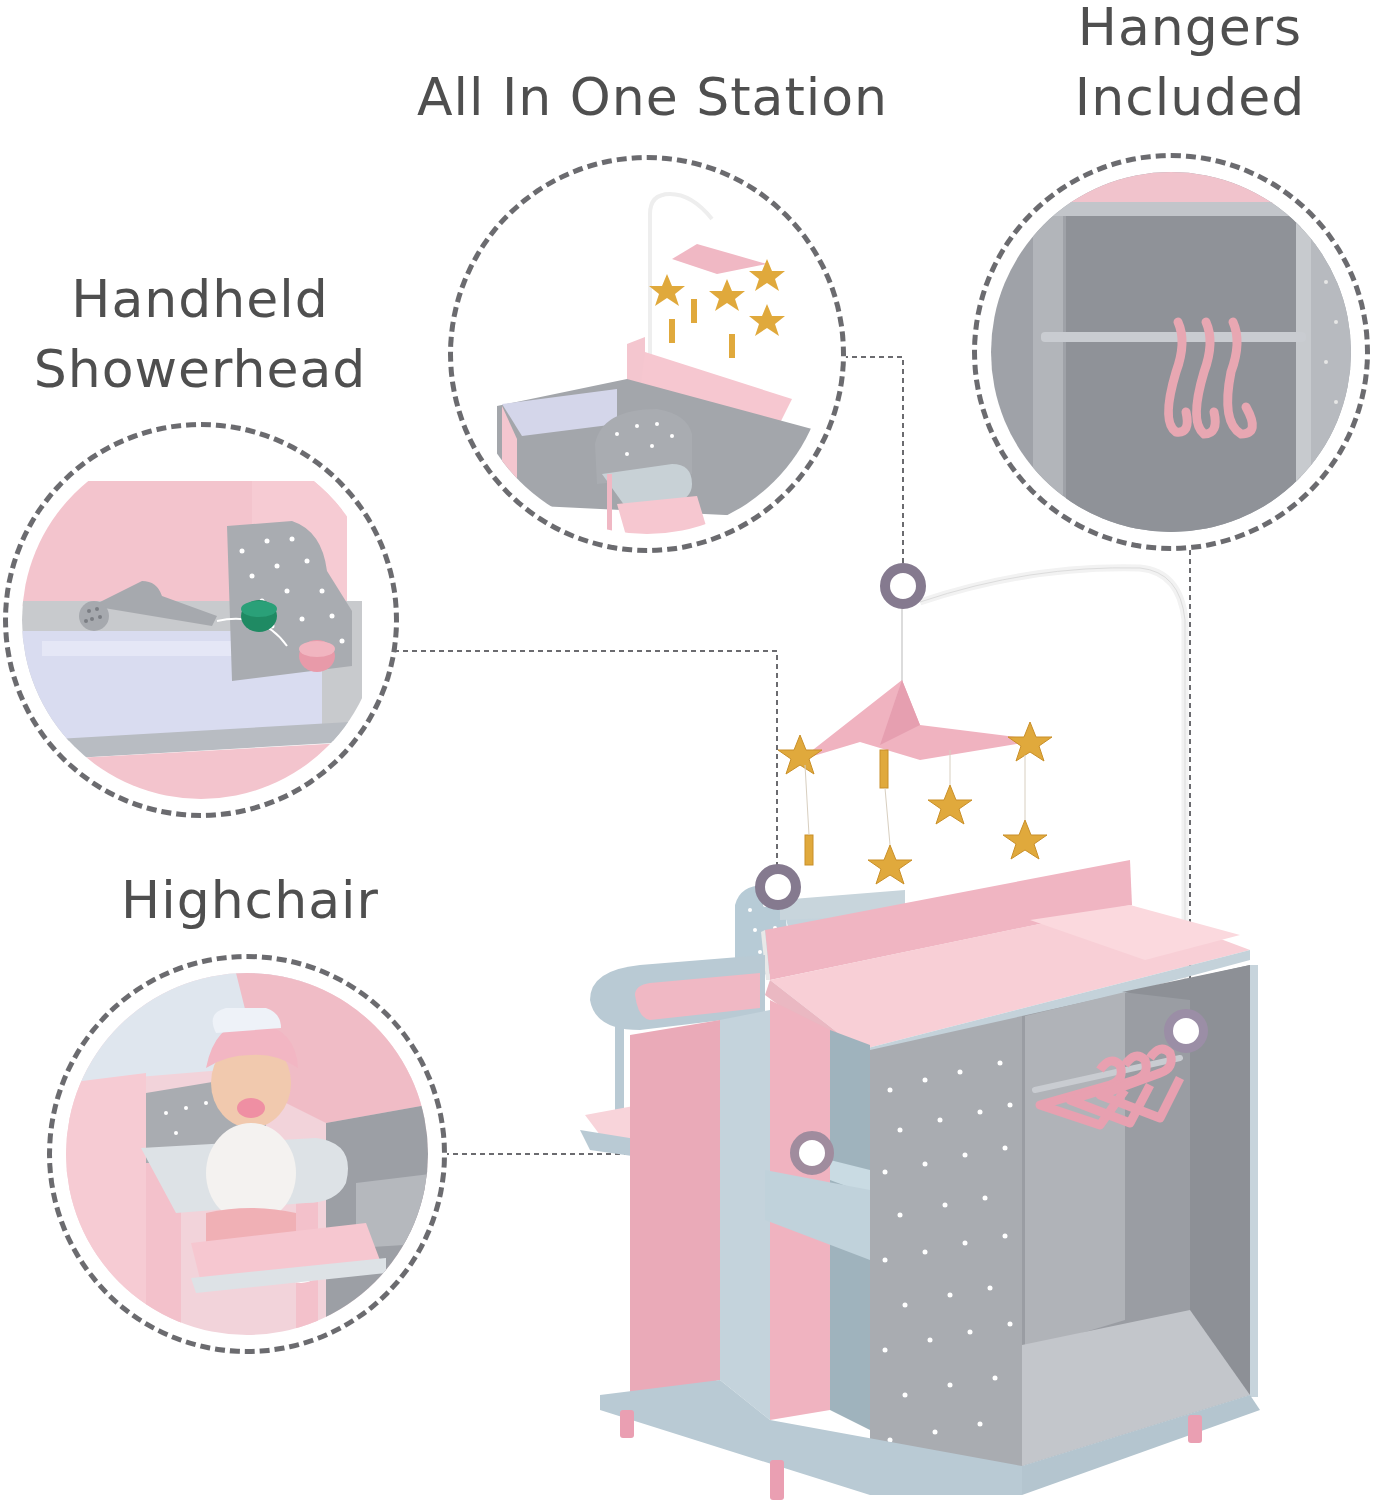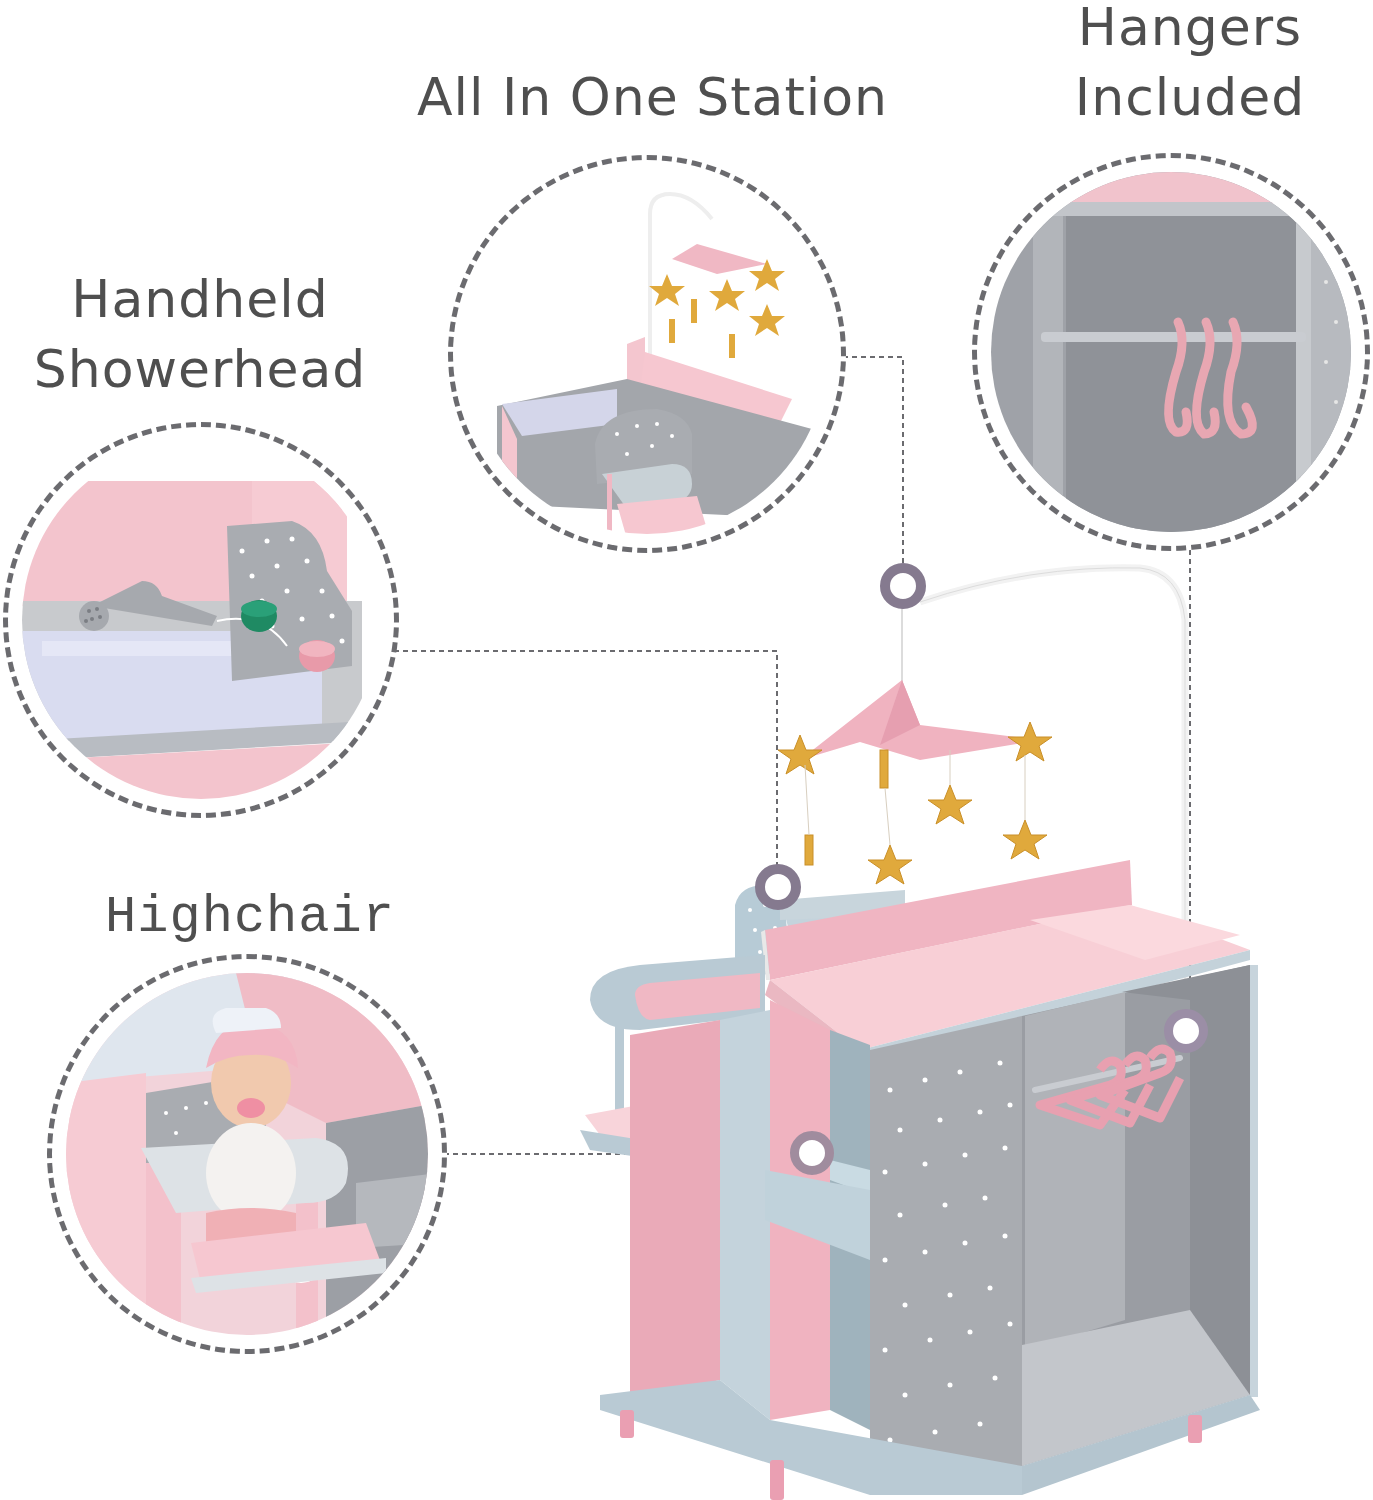--- a/index.html
+++ b/index.html
@@ -17,21 +17,21 @@
 
 <div class="label" style="left:380px;top:62px;width:545px;">All In One Station</div>
 <div class="label" style="left:1040px;top:-8px;width:300px;">
   <div>Hangers</div>
   <div>Included</div>
 </div>
 <div class="label" style="left:0px;top:264px;width:400px;">
   <div>Handheld</div>
   <div>Showerhead</div>
 </div>
-<div class="label" style="left:80px;top:883px;width:340px;font-family:Liberation Mono, monospace;">Highchair</div>
+<div class="label" style="left:80px;top:865px;width:340px;">Highchair</div>
 
 <svg class="layer" width="1373" height="1500">
   <g stroke="#6b6b6f" stroke-width="2" stroke-dasharray="5,4" fill="none">
 
     <polyline points="843,357 903,357 903,565"></polyline>
 
     <polyline points="1190,550 1190,1012"></polyline>
 
     <polyline points="394,651 777,651 777,866"></polyline>
 

